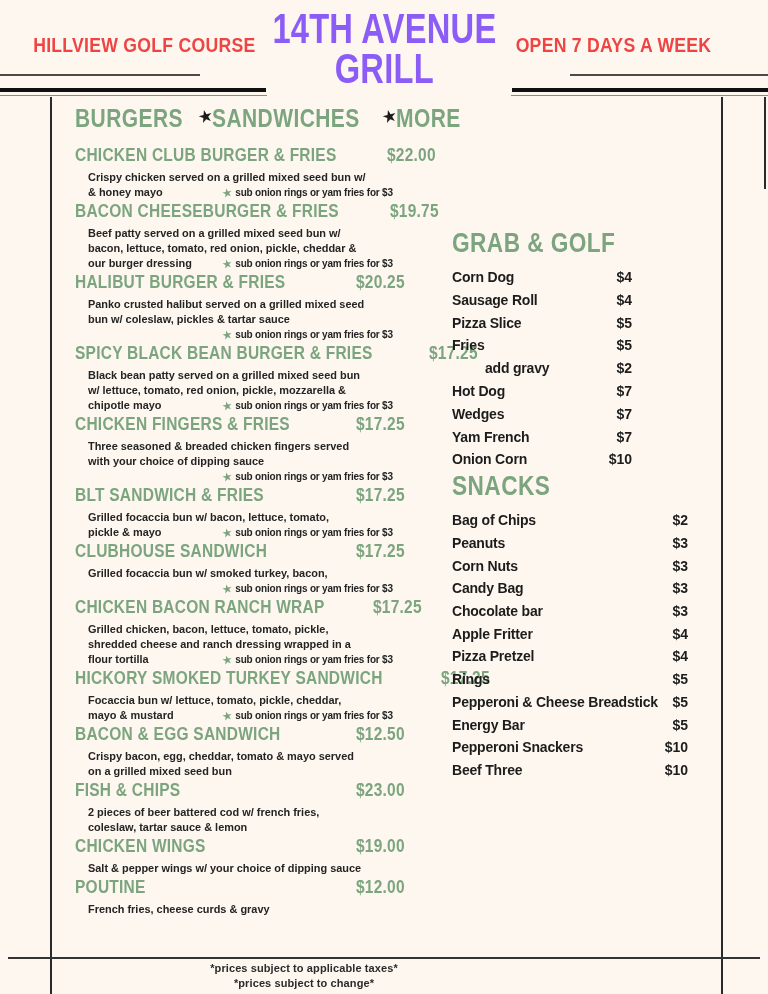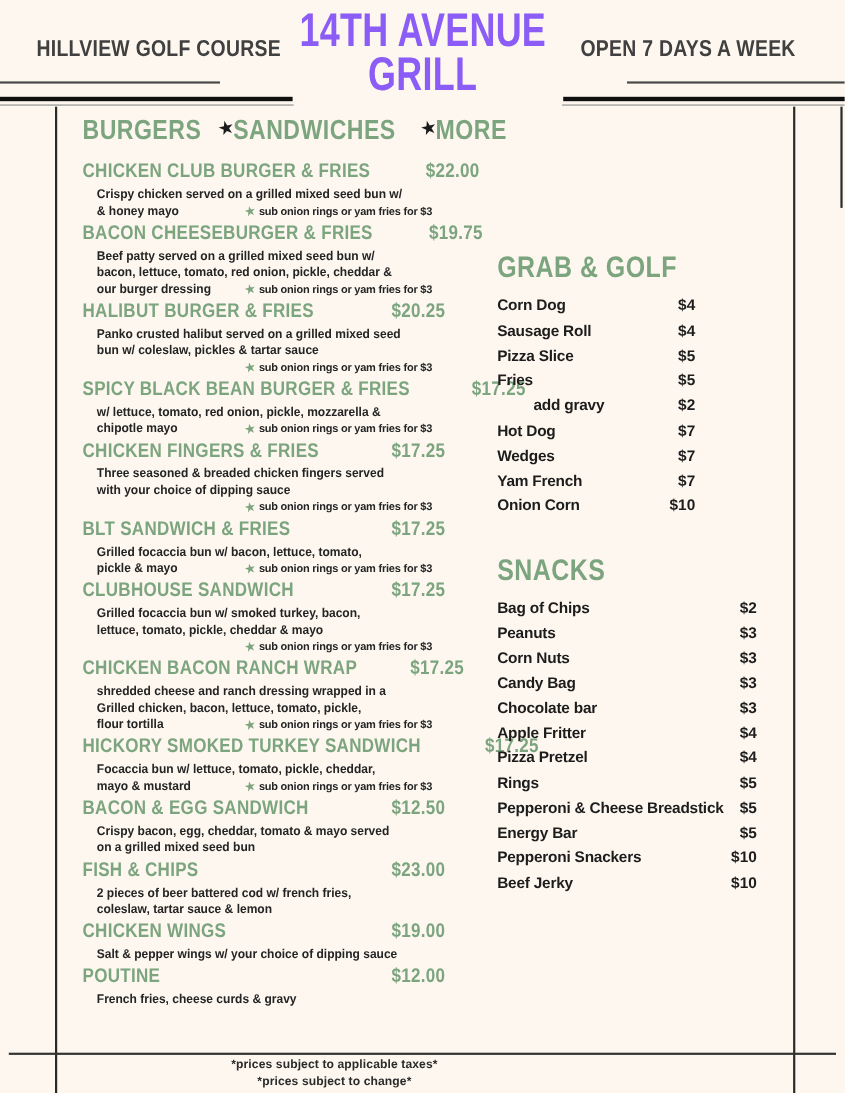--- a/index.html
+++ b/index.html
@@ -8,24 +8,24 @@
     position:relative;
     background:#fdf7ef;
     font-family:"Liberation Sans", sans-serif;
     color:#1e1e1e;
     overflow:hidden;
   }
   
   .hdr-side {
     position:absolute; top:33px; width:250px;
     font-size:21px; font-weight:bold; text-align:center;
-    color:#404040; white-space:nowrap;
+    color:#ef4444; white-space:nowrap;
   }
   .hdr-left  { left:12px; }
-  .hdr-right { left:500px;text-decoration:underline; }
+  .hdr-right { left:488px;text-decoration:underline; }
   .condc { display:inline-block; transform:scaleX(.84); transform-origin:center; letter-spacing:.3px; }
   .title-wrap { position:absolute; left:0; top:8px; width:768px; text-align:center; color:#8b5cf6; }
   .title-wrap .tline { font-size:43px; font-weight:bold; line-height:40px; }
   .title-wrap .condc { transform:scaleX(.76); }
   
   .ln { position:absolute; background:#2a2a2a; }
   .rule-thin-l  { left:0;   top:74px; width:200px; height:2px; background:#4a4a4a; }
   .rule-thin-r  { left:570px; top:74px; width:198px; height:2px; background:#4a4a4a; }
   .rule-thick-l { left:0;   top:88px; width:266px; height:4px; background:#101010; }
   .rule-thick-r { left:512px; top:88px; width:256px; height:4px; background:#101010; }
@@ -67,21 +67,21 @@
   .subtext { font-size:10px; font-weight:bold; color:#242424; letter-spacing:-.2px; }
   
   .right-col { position:absolute; left:452px; top:228px; width:240px; }
   .rc-heading { height:30px; margin-bottom:8px; white-space:nowrap; }
   .rc-heading .ghead { font-size:27px; }
   .price-row { display:flex; justify-content:space-between; align-items:baseline; line-height:22.8px; }
   .rc-sec2 .price-row { line-height:22.7px; }
   .rname { font-size:14px; font-weight:bold; color:#1c1c1c; letter-spacing:-.2px; white-space:nowrap;text-align:right; }
   .rname.indent { padding-left:33px; }
   .rprice { font-size:14px; font-weight:bold; color:#1c1c1c; }
-  .sec-gap { margin-top:32px; }
+  .sec-gap { }
   .rows-grab { width:180px; }
   .rows-snacks { width:236px; }
   
   .footer { position:absolute; left:0; top:961px; width:608px; text-align:center; }
   .footer div { font-size:11px; font-weight:bold; color:#2b2b2b; line-height:15px; letter-spacing:.1px; }
 </style>
 </head>
 <body>
 
 <div class="hdr-side hdr-left">
@@ -148,20 +148,21 @@
             <span class="subnote"><span class="substar">★</span><span class="subtext"> sub onion rings or yam fries for $3</span></span>
           </div>
         </div>
       </div>
       <div class="menu-item">
         <div class="name-row">
           <span class="iname">SPICY BLACK BEAN BURGER &amp; FRIES</span>
           <span class="iprice">$17.25</span>
         </div>
         <div class="desc">
+          <div class="dline"><span class="dtext">Black bean patty served on a grilled mixed seed bun</span></div>
           <div class="dline"><span class="dtext">w/ lettuce, tomato, red onion, pickle, mozzarella &amp;</span></div>
           <div class="dline"><span class="dtext">chipotle mayo</span><span class="subnote"><span class="substar">★</span><span class="subtext"> sub onion rings or yam fries for $3</span></span></div>
         </div>
       </div>
       <div class="menu-item">
         <div class="name-row">
           <span class="iname">CHICKEN FINGERS &amp; FRIES</span>
           <span class="iprice">$17.25</span>
         </div>
         <div class="desc">
@@ -182,34 +183,33 @@
           <div class="dline"><span class="dtext">pickle &amp; mayo</span><span class="subnote"><span class="substar">★</span><span class="subtext"> sub onion rings or yam fries for $3</span></span></div>
         </div>
       </div>
       <div class="menu-item">
         <div class="name-row">
           <span class="iname">CLUBHOUSE SANDWICH</span>
           <span class="iprice">$17.25</span>
         </div>
         <div class="desc">
           <div class="dline"><span class="dtext">Grilled focaccia bun w/ smoked turkey, bacon,</span></div>
-          <div class="dline"><span class="dtext">lettuce, tomato, pickle, cheddar &amp; mayo</span></div>
           <div class="dline">
             <span class="subnote"><span class="substar">★</span><span class="subtext"> sub onion rings or yam fries for $3</span></span>
           </div>
         </div>
       </div>
       <div class="menu-item">
         <div class="name-row">
           <span class="iname">CHICKEN BACON RANCH WRAP</span>
           <span class="iprice">$17.25</span>
         </div>
         <div class="desc">
+          <div class="dline"><span class="dtext">Grilled chicken, bacon, lettuce, tomato, pickle,</span></div>
           <div class="dline"><span class="dtext">shredded cheese and ranch dressing wrapped in a</span></div>
-          <div class="dline"><span class="dtext">Grilled chicken, bacon, lettuce, tomato, pickle,</span></div>
           <div class="dline"><span class="dtext">flour tortilla</span><span class="subnote"><span class="substar">★</span><span class="subtext"> sub onion rings or yam fries for $3</span></span></div>
         </div>
       </div>
       <div class="menu-item">
         <div class="name-row">
           <span class="iname">HICKORY SMOKED TURKEY SANDWICH</span>
           <span class="iprice">$17.25</span>
         </div>
         <div class="desc">
           <div class="dline"><span class="dtext">Focaccia bun w/ lettuce, tomato, pickle, cheddar,</span></div>
@@ -340,21 +340,21 @@
         </div>
         <div class="price-row">
           <span class="rname">Energy Bar</span>
           <span class="rprice">$5</span>
         </div>
         <div class="price-row">
           <span class="rname">Pepperoni Snackers</span>
           <span class="rprice">$10</span>
         </div>
         <div class="price-row">
-          <span class="rname">Beef Jerky</span>
+          <span class="rname">Beef Three</span>
           <span class="rprice">$10</span>
         </div>
       </div>
     </div>
   </div>
 
 <div class="footer">
   <div>*prices subject to applicable taxes*</div>
   <div>*prices subject to change*</div>
 </div>

